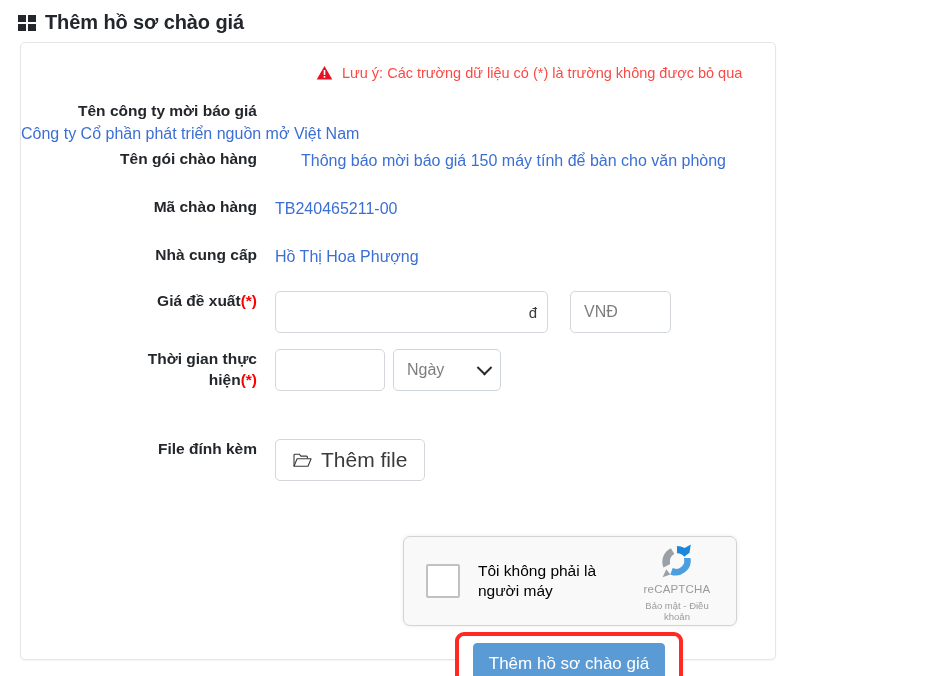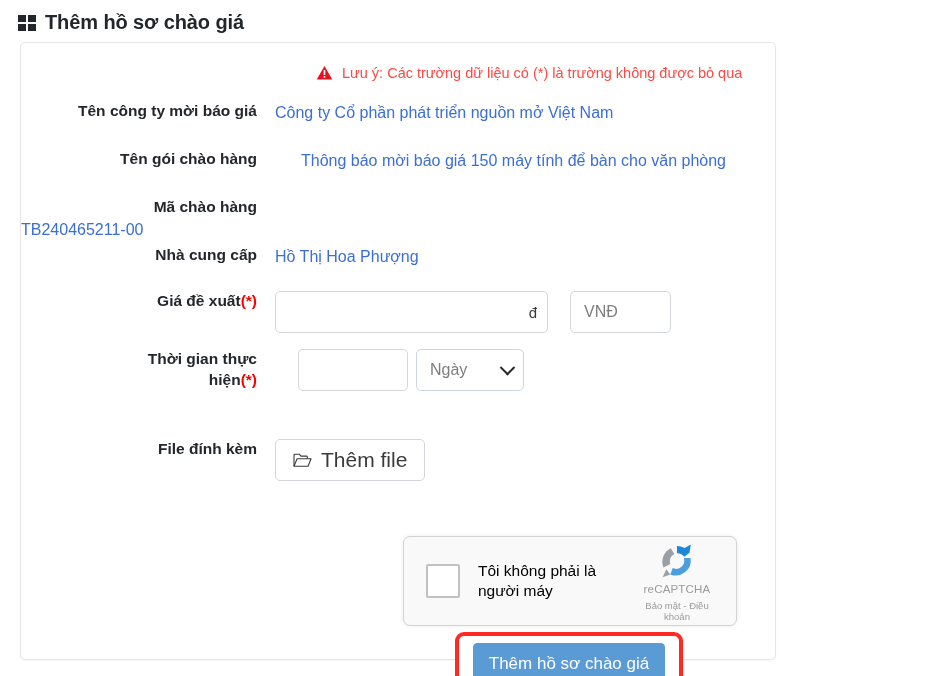--- a/index.html
+++ b/index.html
@@ -86,26 +86,26 @@
     line-height: 1.35;
   }
   .label .req { color: #ff0000; }
   .value {
     font-size: 16px;
     color: #3b6fd4;
     line-height: 1.35;
     padding-top: 1px;
   }
 
-  .r1 { top: 58px; }
+  .r1 { top: 58px; flex-direction: column; }
   .r2 { top: 106px; gap: 26px; }
-  .r3 { top: 154px; flex-direction: column; }
+  .r3 { top: 154px; }
   .r4 { top: 202px; }
   .r5 { top: 248px; }
-  .r6 { top: 306px; gap: 23px; }
+  .r6 { top: 306px; }
   .r7 { top: 396px; }
 
   
   .input-wrap { position: relative; }
   .text-input {
     box-sizing: border-box;
     height: 42px;
     border: 1px solid #d3d7db;
     border-radius: 5px;
     background: #fff;

